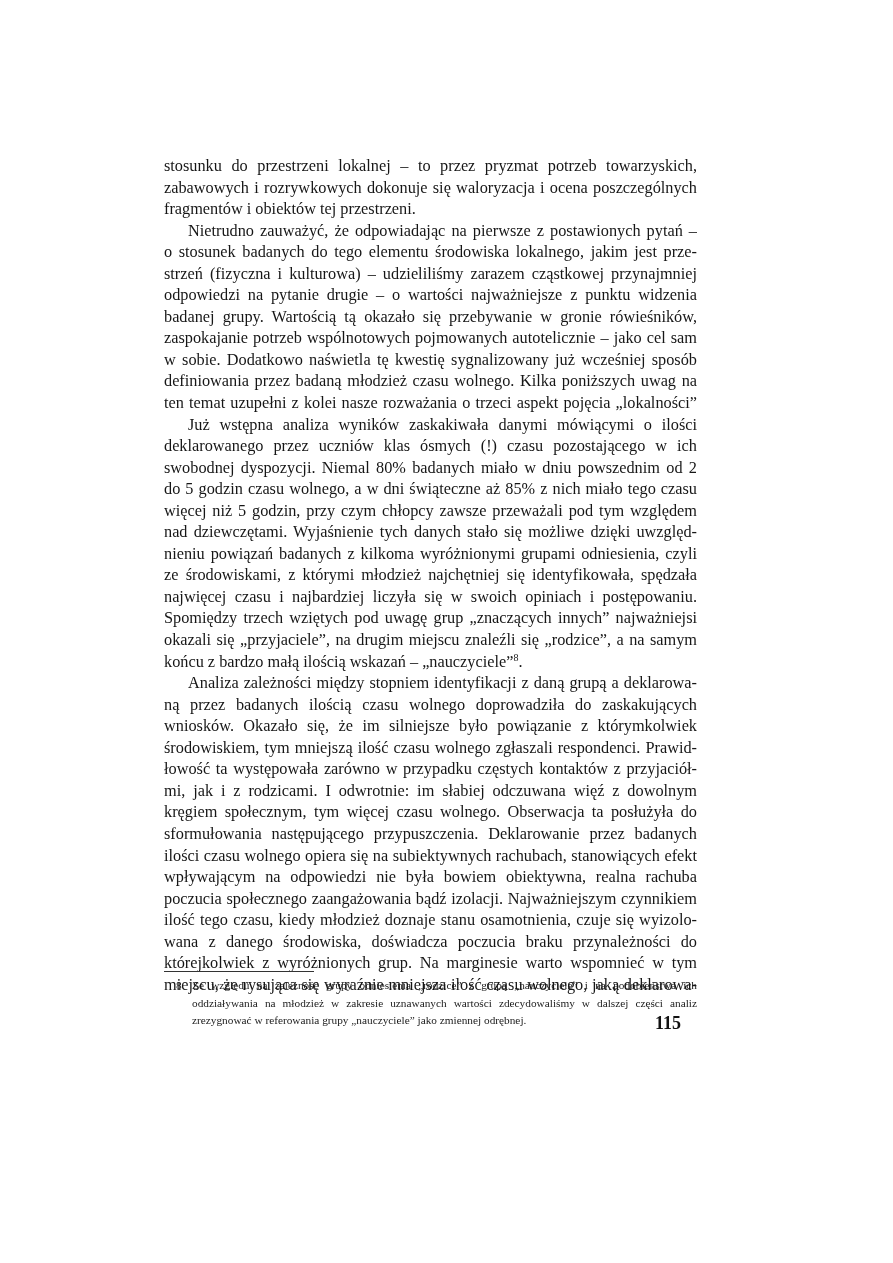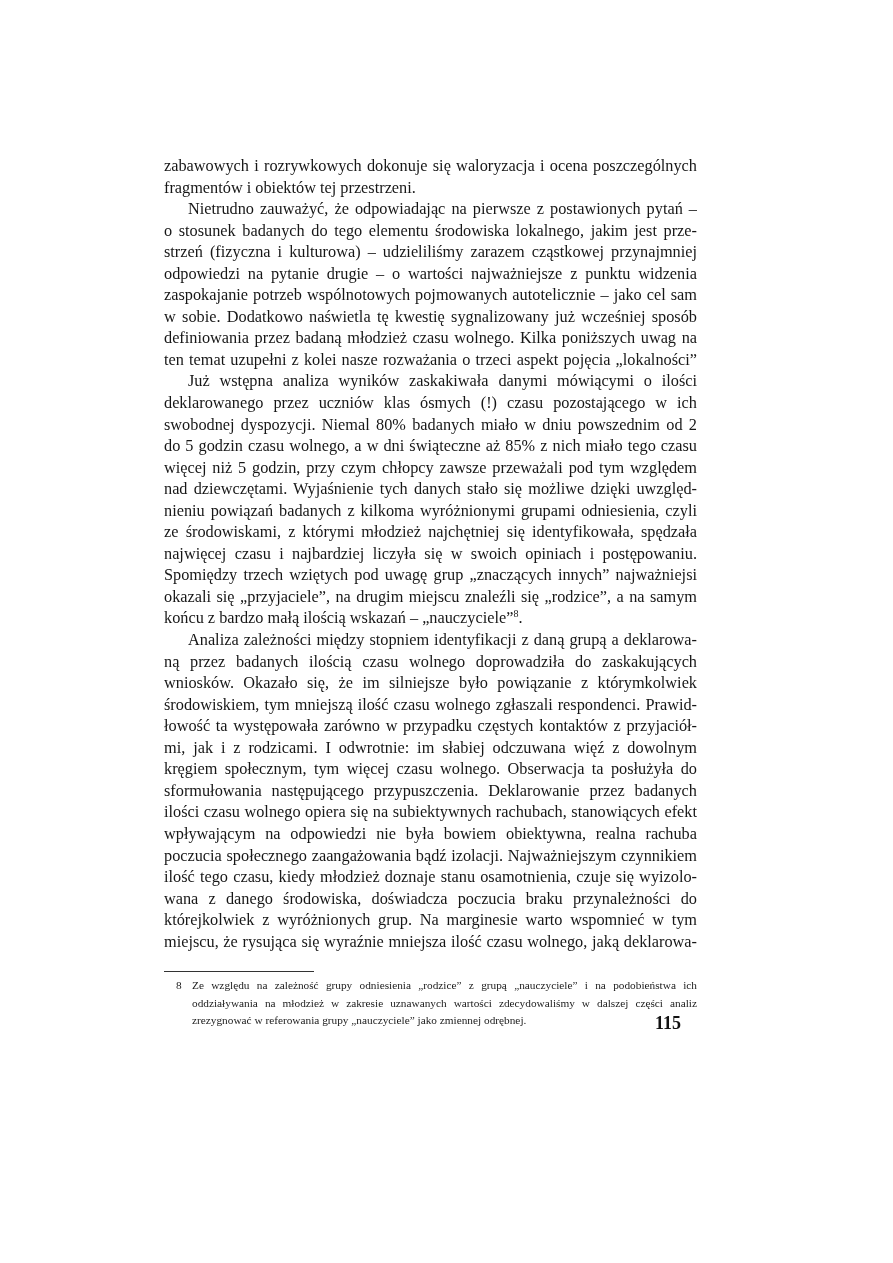--- a/index.html
+++ b/index.html
@@ -29,26 +29,28 @@
   .page-number {
     position:absolute; left:655px; top:1013px;
     font-family:"Liberation Serif", "DejaVu Serif", serif;
     font-weight:bold; font-size:18px; color:#111;text-align:center;
   }
 </style>
 </head>
 <body>
 
 <div class="page body-text" id="body">
+    <span class="line"><span>stosunku do przestrzeni lokalnej – to przez pryzmat potrzeb towarzyskich,</span></span>
     <span class="line"><span>zabawowych i rozrywkowych dokonuje się waloryzacja i ocena poszczególnych</span></span>
     <span class="line last"><span>fragmentów i obiektów tej przestrzeni.</span></span>
     <span class="line indent"><span>Nietrudno zauważyć, że odpowiadając na pierwsze z postawionych pytań –</span></span>
     <span class="line"><span>o stosunek badanych do tego elementu środowiska lokalnego, jakim jest prze-</span></span>
     <span class="line"><span>strzeń (fizyczna i kulturowa) – udzieliliśmy zarazem cząstkowej przynajmniej</span></span>
     <span class="line"><span>odpowiedzi na pytanie drugie – o wartości najważniejsze z punktu widzenia</span></span>
+    <span class="line"><span>badanej grupy. Wartością tą okazało się przebywanie w gronie rówieśników,</span></span>
     <span class="line"><span>zaspokajanie potrzeb wspólnotowych pojmowanych autotelicznie – jako cel sam</span></span>
     <span class="line"><span>w sobie. Dodatkowo naświetla tę kwestię sygnalizowany już wcześniej sposób</span></span>
     <span class="line"><span>definiowania przez badaną młodzież czasu wolnego. Kilka poniższych uwag na</span></span>
     <span class="line"><span>ten temat uzupełni z kolei nasze rozważania o trzeci aspekt pojęcia „lokalności”</span></span>
     <span class="line indent"><span>Już wstępna analiza wyników zaskakiwała danymi mówiącymi o ilości</span></span>
     <span class="line"><span>deklarowanego przez uczniów klas ósmych (!) czasu pozostającego w ich</span></span>
     <span class="line"><span>swobodnej dyspozycji. Niemal 80% badanych miało w dniu powszednim od 2</span></span>
     <span class="line"><span>do 5 godzin czasu wolnego, a w dni świąteczne aż 85% z nich miało tego czasu</span></span>
     <span class="line"><span>więcej niż 5 godzin, przy czym chłopcy zawsze przeważali pod tym względem</span></span>
     <span class="line"><span>nad dziewczętami. Wyjaśnienie tych danych stało się możliwe dzięki uwzględ-</span></span>

